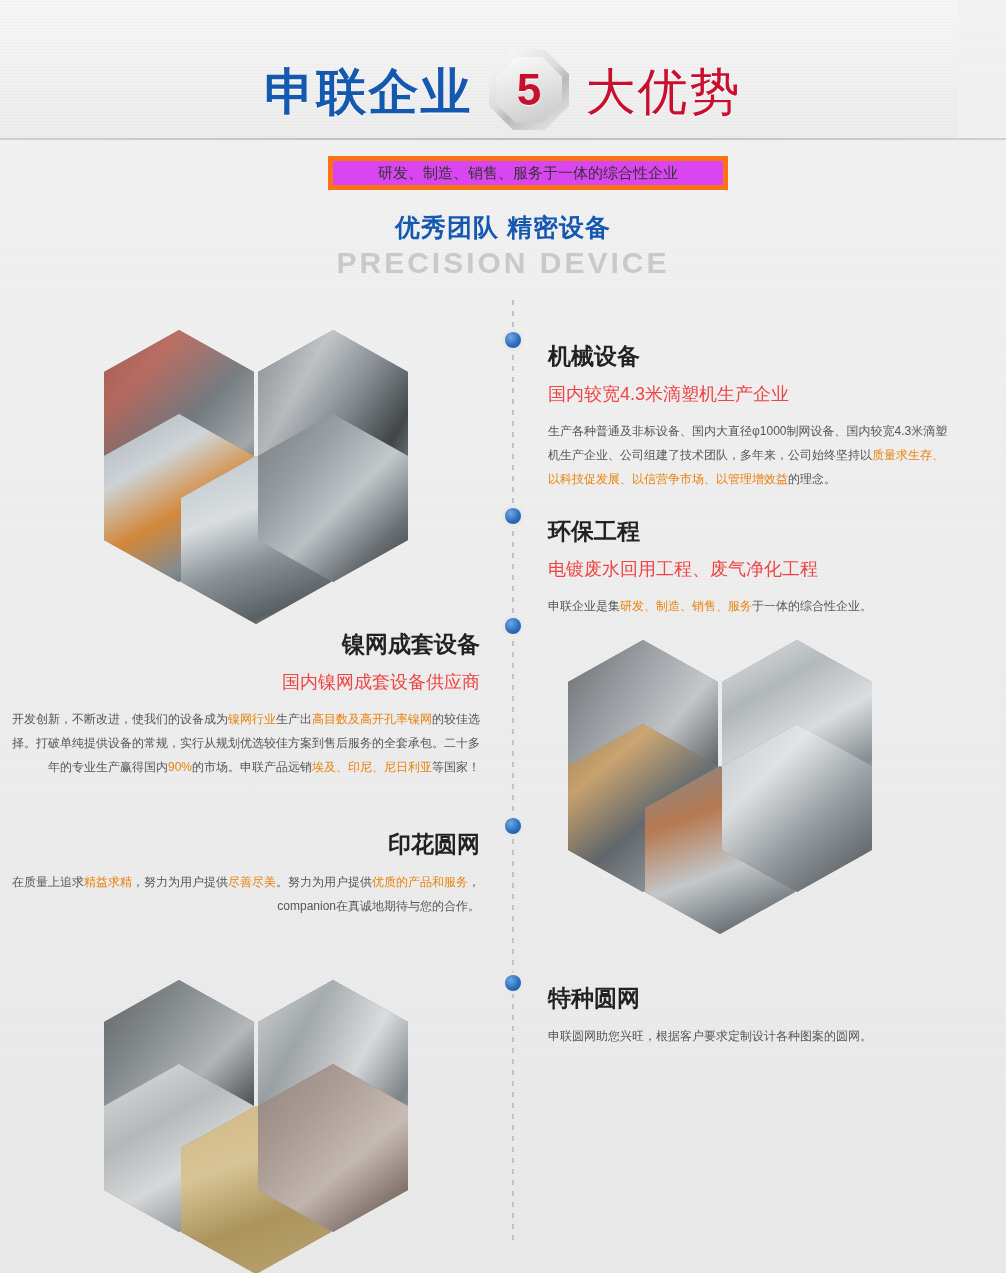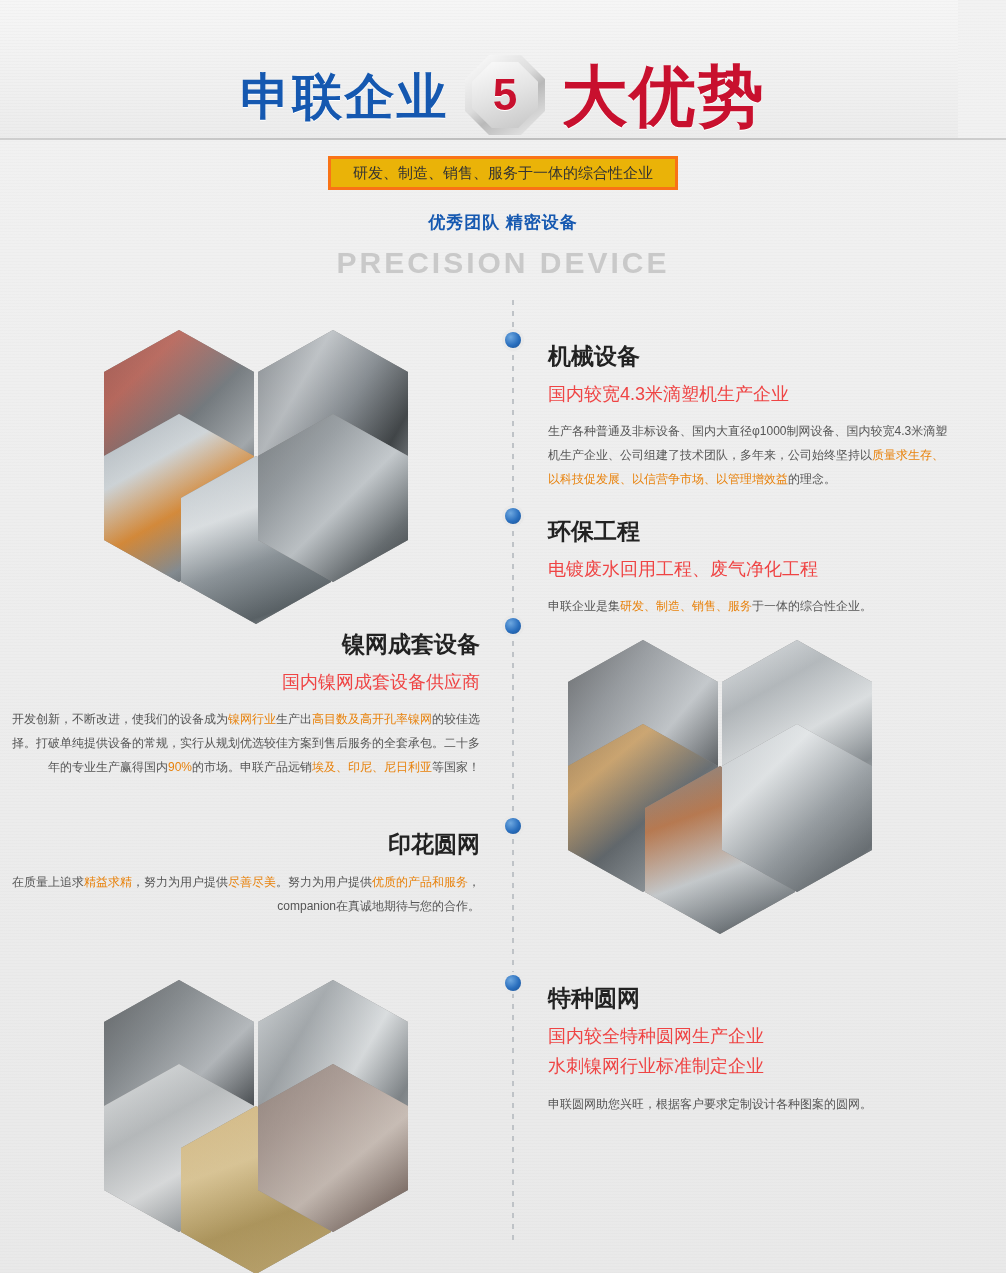--- a/index.html
+++ b/index.html
@@ -29,21 +29,21 @@
   .title-wrap {
     position:absolute; top:52px; left:0; width:1006px;
     text-align:center; white-space:nowrap;
   }
   .title-blue {
     font-size:50px; font-weight:bold; color:#1558b0; letter-spacing:2px;
     vertical-align:middle;
     text-shadow:0 1px 0 #fff;
   }
   .title-red {
-    font-size:66px; font-weight:bold; color:#c8102e; letter-spacing:2px;
+    font-size:50px; font-weight:normal; color:#c8102e; letter-spacing:2px;
     vertical-align:middle;
     text-shadow:0 1px 0 #fff;
   }
   .badge {
     display:inline-block; vertical-align:middle;
     width:80px; height:80px; margin:0 12px; position:relative; top:-2px;
   }
   .badge .octo {
     position:absolute; inset:0;
     background:linear-gradient(145deg,#ffffff 0%, #dcdcdc 45%, #b9b9b9 60%, #f0f0f0 100%);
@@ -56,30 +56,30 @@
     clip-path:polygon(30% 0%,70% 0%,100% 30%,100% 70%,70% 100%,30% 100%,0% 70%,0% 30%);
   }
   .badge .num {
     position:absolute; inset:0; display:flex; align-items:center; justify-content:center;
     font-size:44px; font-weight:bold; color:#c8102e; line-height:1;
     text-shadow:0 1px 0 #fff;
   }
 
   
   .sub-box {
-    position:absolute; top:156px; left:328px; width:350px; height:34px;
-    border:3px solid #f97316; background:#eab308;
+    position:absolute; top:156px; left:328px; width:400px; height:34px;
+    border:5px solid #f97316; background:#d946ef;
     display:flex; align-items:center; justify-content:center;
     font-size:15px; color:#333;
   }
 
   
   .sec-cn {
     position:absolute; top:211px; left:0; width:1006px; text-align:center;
-    font-size:17px; font-weight:bold; color:#1558b0; letter-spacing:1px;
+    font-size:25px; font-weight:bold; color:#1558b0; letter-spacing:1px;
   }
   .sec-en {
     position:absolute; top:246px; left:0; width:1006px; text-align:center;
     font-size:30px; color:#c9c9c9; letter-spacing:3px; font-weight:bold;
   }
 
   
   .axis {
     position:absolute; left:512px; top:300px; width:2px; height:940px;
     background:repeating-linear-gradient(180deg,#bfc3c7 0px,#bfc3c7 5px,rgba(0,0,0,0) 5px,rgba(0,0,0,0) 11px);
@@ -218,16 +218,14 @@
   <div class="blk-body"><span>开发创新，不断改进，使我们的设备成为</span><span class="hl-orange">镍网行业</span><span>生产出</span><span class="hl-orange">高目数及高开孔率镍网</span><span>的较佳选择。打破单纯提供设备的常规，实行从规划优选较佳方案到售后服务的全套承包。二十多年的专业生产赢得国内</span><span class="hl-orange">90%</span><span>的市场。申联产品远销</span><span class="hl-orange">埃及、印尼、尼日利亚</span><span>等国家！</span></div>
 </div>
 
 <div class="blk right" style="left:10px; top:808px; width:470px;">
   <div class="blk-h">印花圆网</div>
   <div class="blk-body"><span>在质量上追求</span><span class="hl-orange">精益求精</span><span>，努力为用户提供</span><span class="hl-orange">尽善尽美</span><span>。努力为用户提供</span><span class="hl-orange">优质的产品和服务</span><span>，companion在真诚地期待与您的合作。</span></div>
 </div>
 
 <div class="blk left" style="left:548px; top:962px; width:420px;">
   <div class="blk-h">特种圆网</div>
-  <div class="blk-sub" style="white-space:pre-line;">国内较全特种圆网生产企业
-水刺镍网行业标准制定企业</div>
   <div class="blk-body"><span>申联圆网助您兴旺，根据客户要求定制设计各种图案的圆网。</span></div>
 </div>
 
 </body></html>

